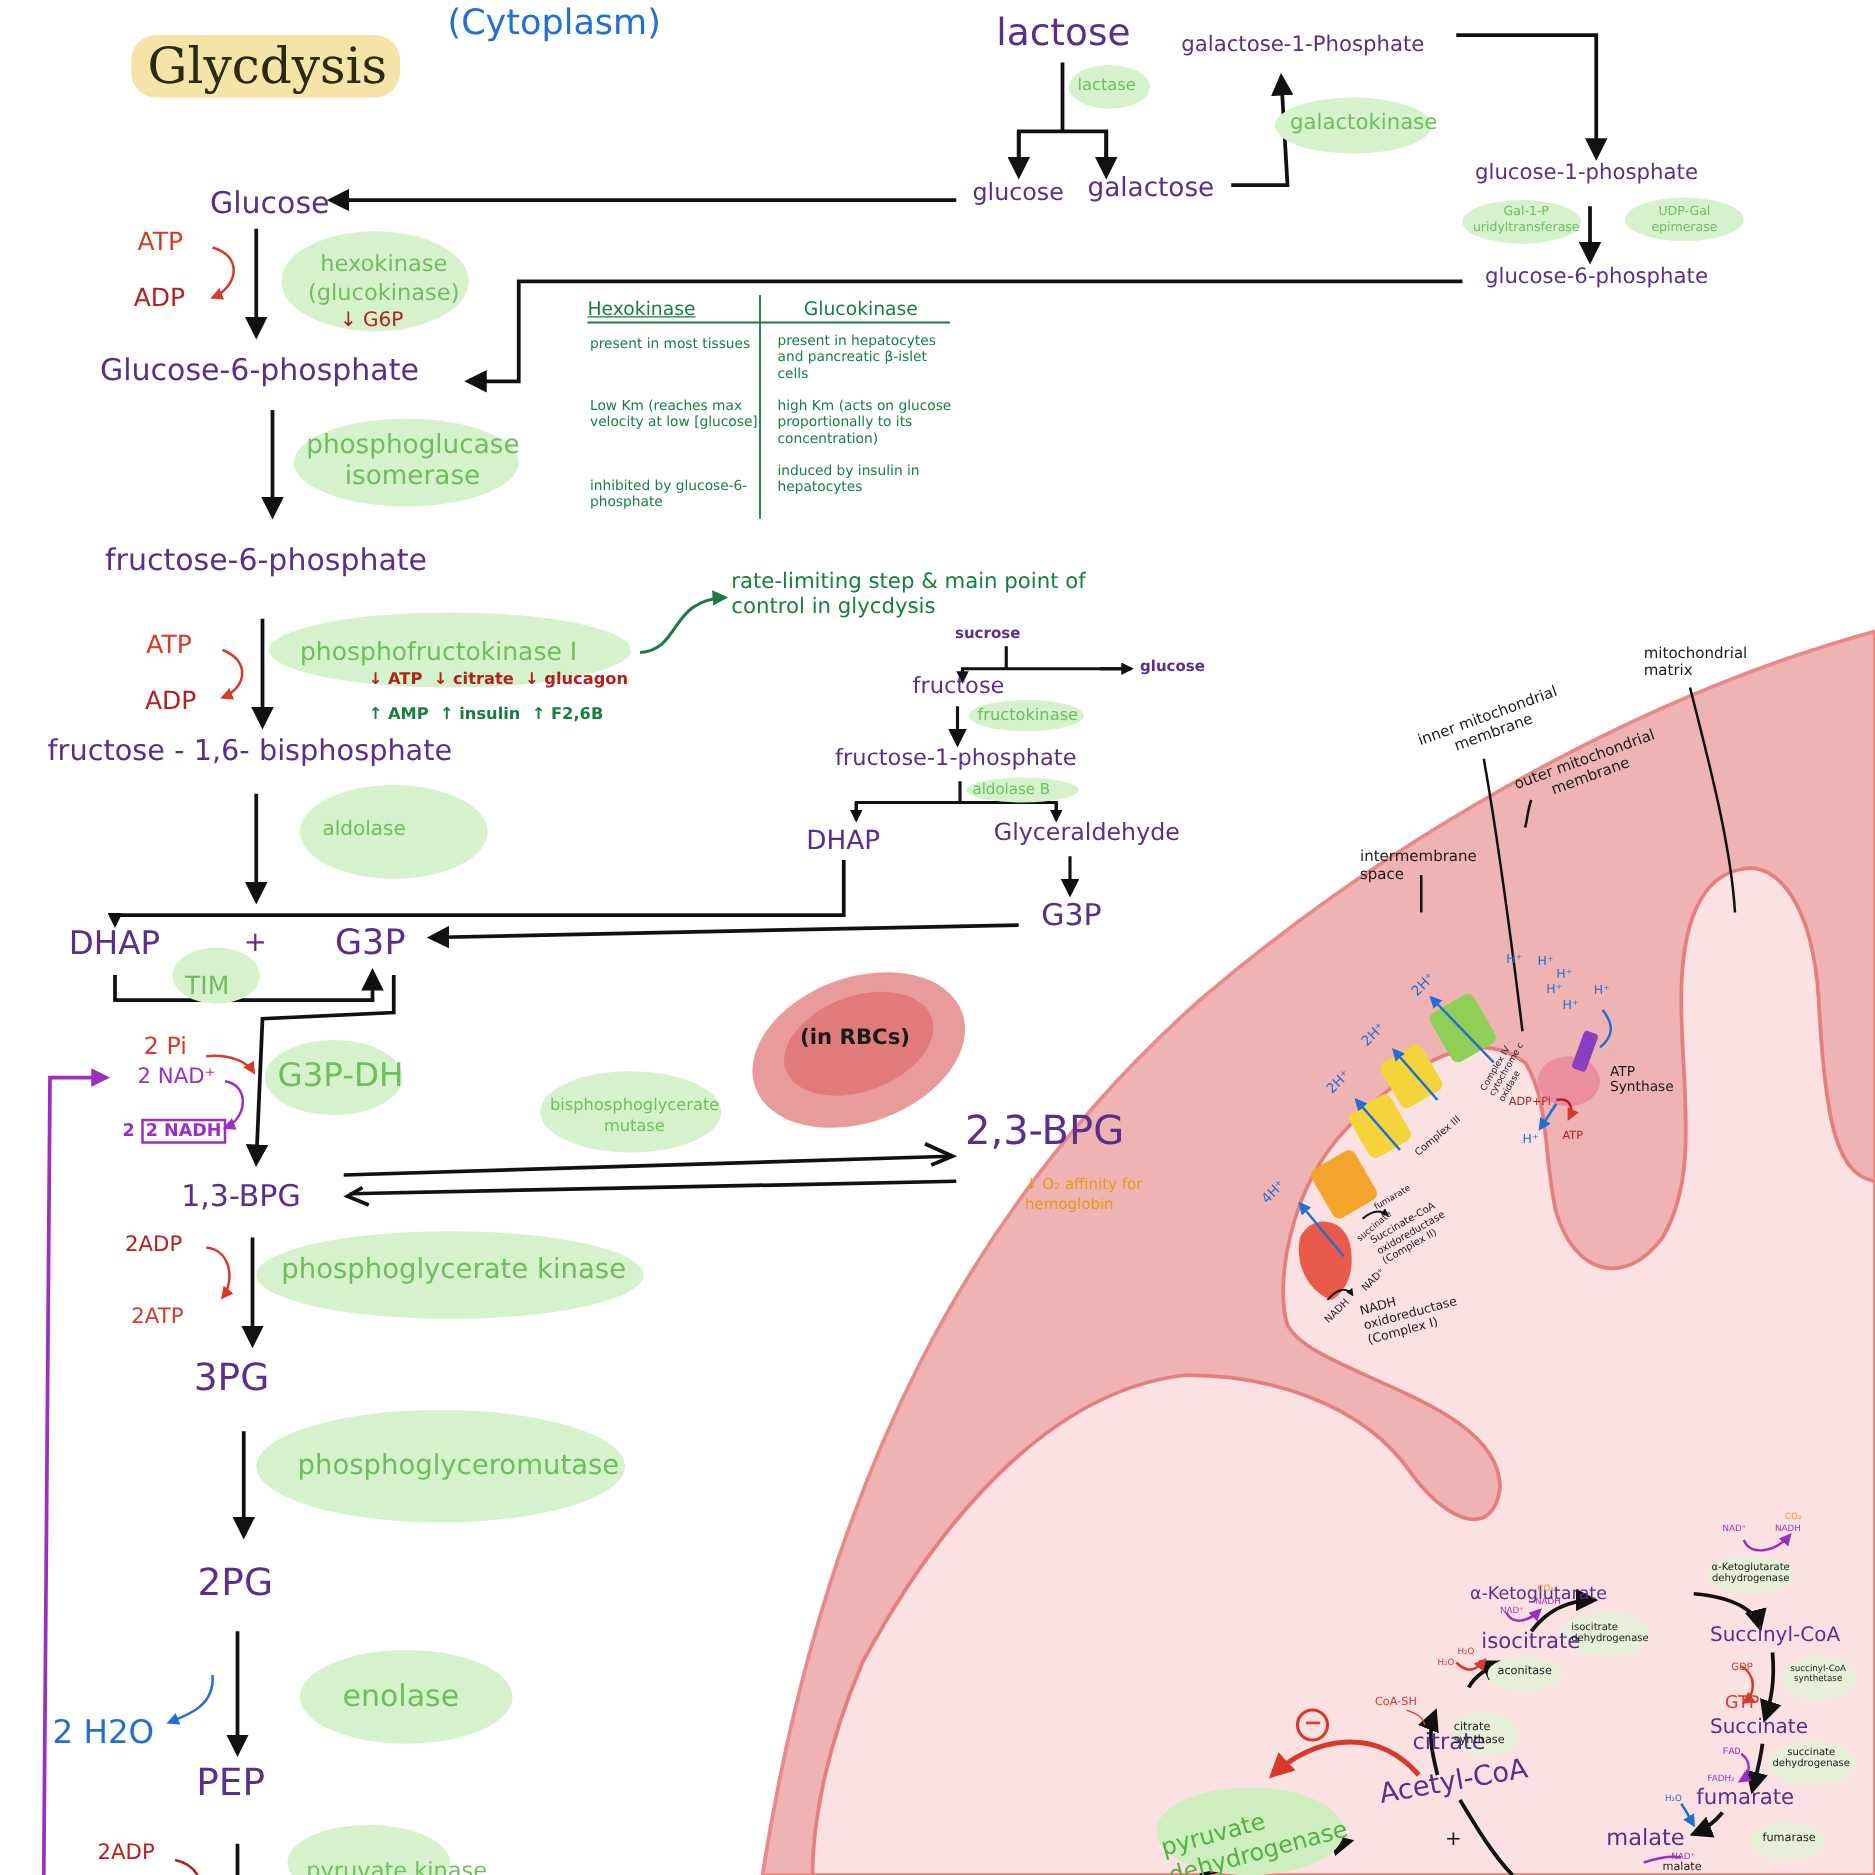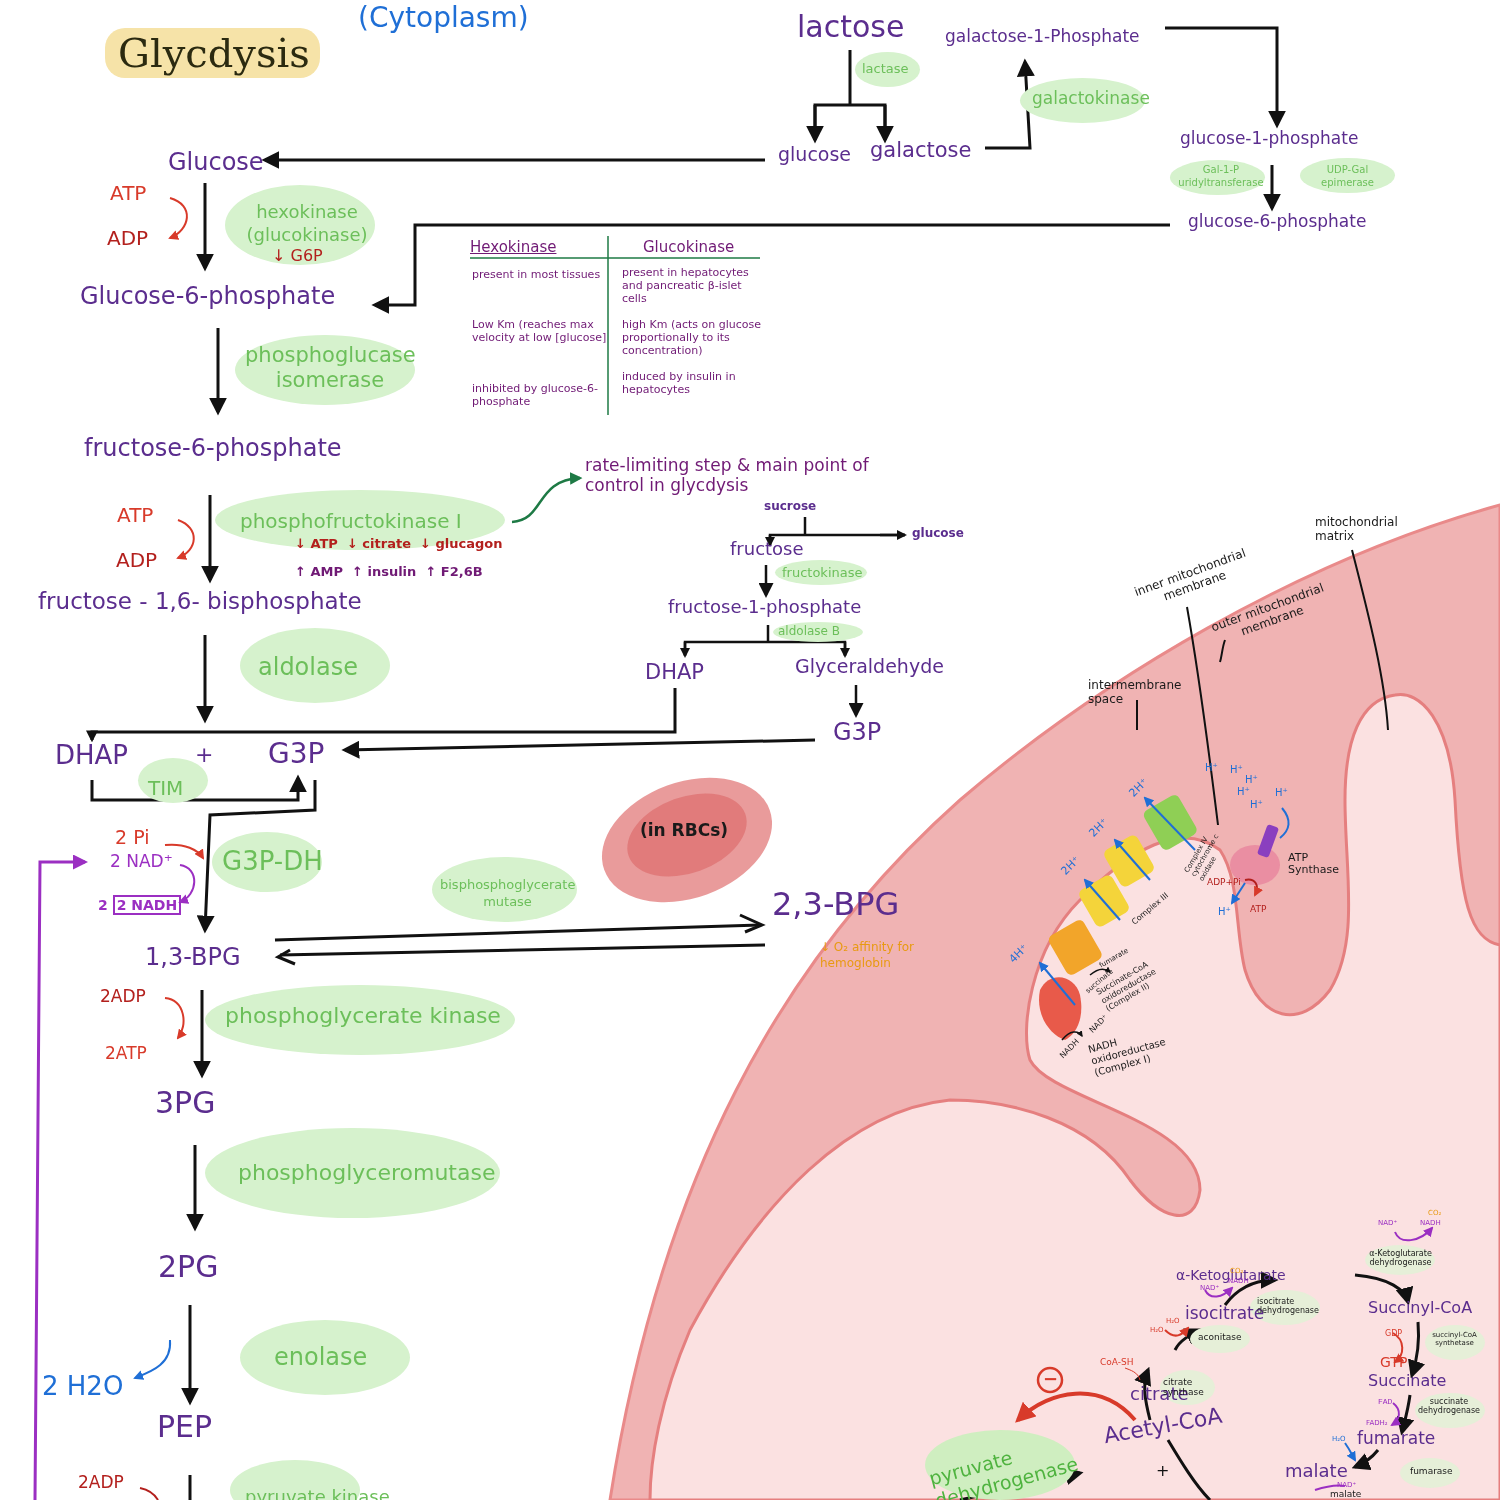--- a/index.html
+++ b/index.html
@@ -2,21 +2,21 @@
 <html><head>
 <meta charset="utf-8">
 <style>
   html, body { margin:0; padding:0; }
   body { width:1500px; height:1500px; background:#ffffff; position:relative; overflow:hidden;
          font-family:"DejaVu Sans", sans-serif; }
   #canvas { position:absolute; left:0; top:0; width:1500px; height:1500px; }
   .t { position:absolute; white-space:nowrap; line-height:1; }
   .purple { color:#5b2d8e; }
   .green { color:#6cbf5a; }
-  .dgreen { color:#701a75; }
+  .dgreen { color:#15803d; }
   .red { color:#d83a2a; }
   .dred { color:#b3201d; }
   .blue { color:#1f6fd6; }
   .orange { color:#e89a12; }
   .magenta { color:#9b2fc2; }
   .black { color:#1a1a1a; }
   .blob { position:absolute; border-radius:50%; background:#d6f2cd; }
   .small { font-size:11px; }
 </style>
 </head>
@@ -220,21 +220,21 @@
   <span>↓ citrate</span>&nbsp;
   <span>↓ glucagon</span>
 </div>
 <div class="t dgreen" style="left:295px;top:565px;font-size:13px;font-weight:bold;">
   <span>↑ AMP</span>&nbsp;
   <span>↑ insulin</span>&nbsp;
   <span>↑ F2,6B</span>
 </div>
 <div class="t dgreen" style="left:585px;top:455px;font-size:17px;white-space:normal;width:290px;line-height:1.2;">rate-limiting step &amp; main point of control in glycdysis</div>
 <div class="t purple" style="left:38px;top:590px;font-size:23px;">fructose - 1,6- bisphosphate</div>
-<div class="t green" style="left:258px;top:655px;font-size:24px;">aldolase</div>
+<div class="t green" style="left:258px;top:655px;font-size:16px;">aldolase</div>
 <div class="t purple" style="left:55px;top:742px;font-size:26px;">DHAP</div>
 <div class="t purple" style="left:195px;top:744px;font-size:22px;">+</div>
 <div class="t purple" style="left:268px;top:740px;font-size:28px;">G3P</div>
 <div class="t green" style="left:148px;top:778px;font-size:20px;">TIM</div>
 <div class="t red" style="left:115px;top:828px;font-size:19px;">2 Pi</div>
 <div class="t magenta" style="left:110px;top:853px;font-size:17px;">2 NAD⁺</div>
 <div class="t magenta" style="left:98px;top:898px;font-size:14px;font-weight:bold;">2 <span style="border:2px solid #9b2fc2;padding:0 2px;">2 NADH</span></div>
 <div class="t green" style="left:222px;top:848px;font-size:26px;">G3P-DH</div>
 <div class="t purple" style="left:145px;top:945px;font-size:24px;">1,3-BPG</div>
 <div class="t dred" style="left:100px;top:988px;font-size:17px;">2ADP</div>

